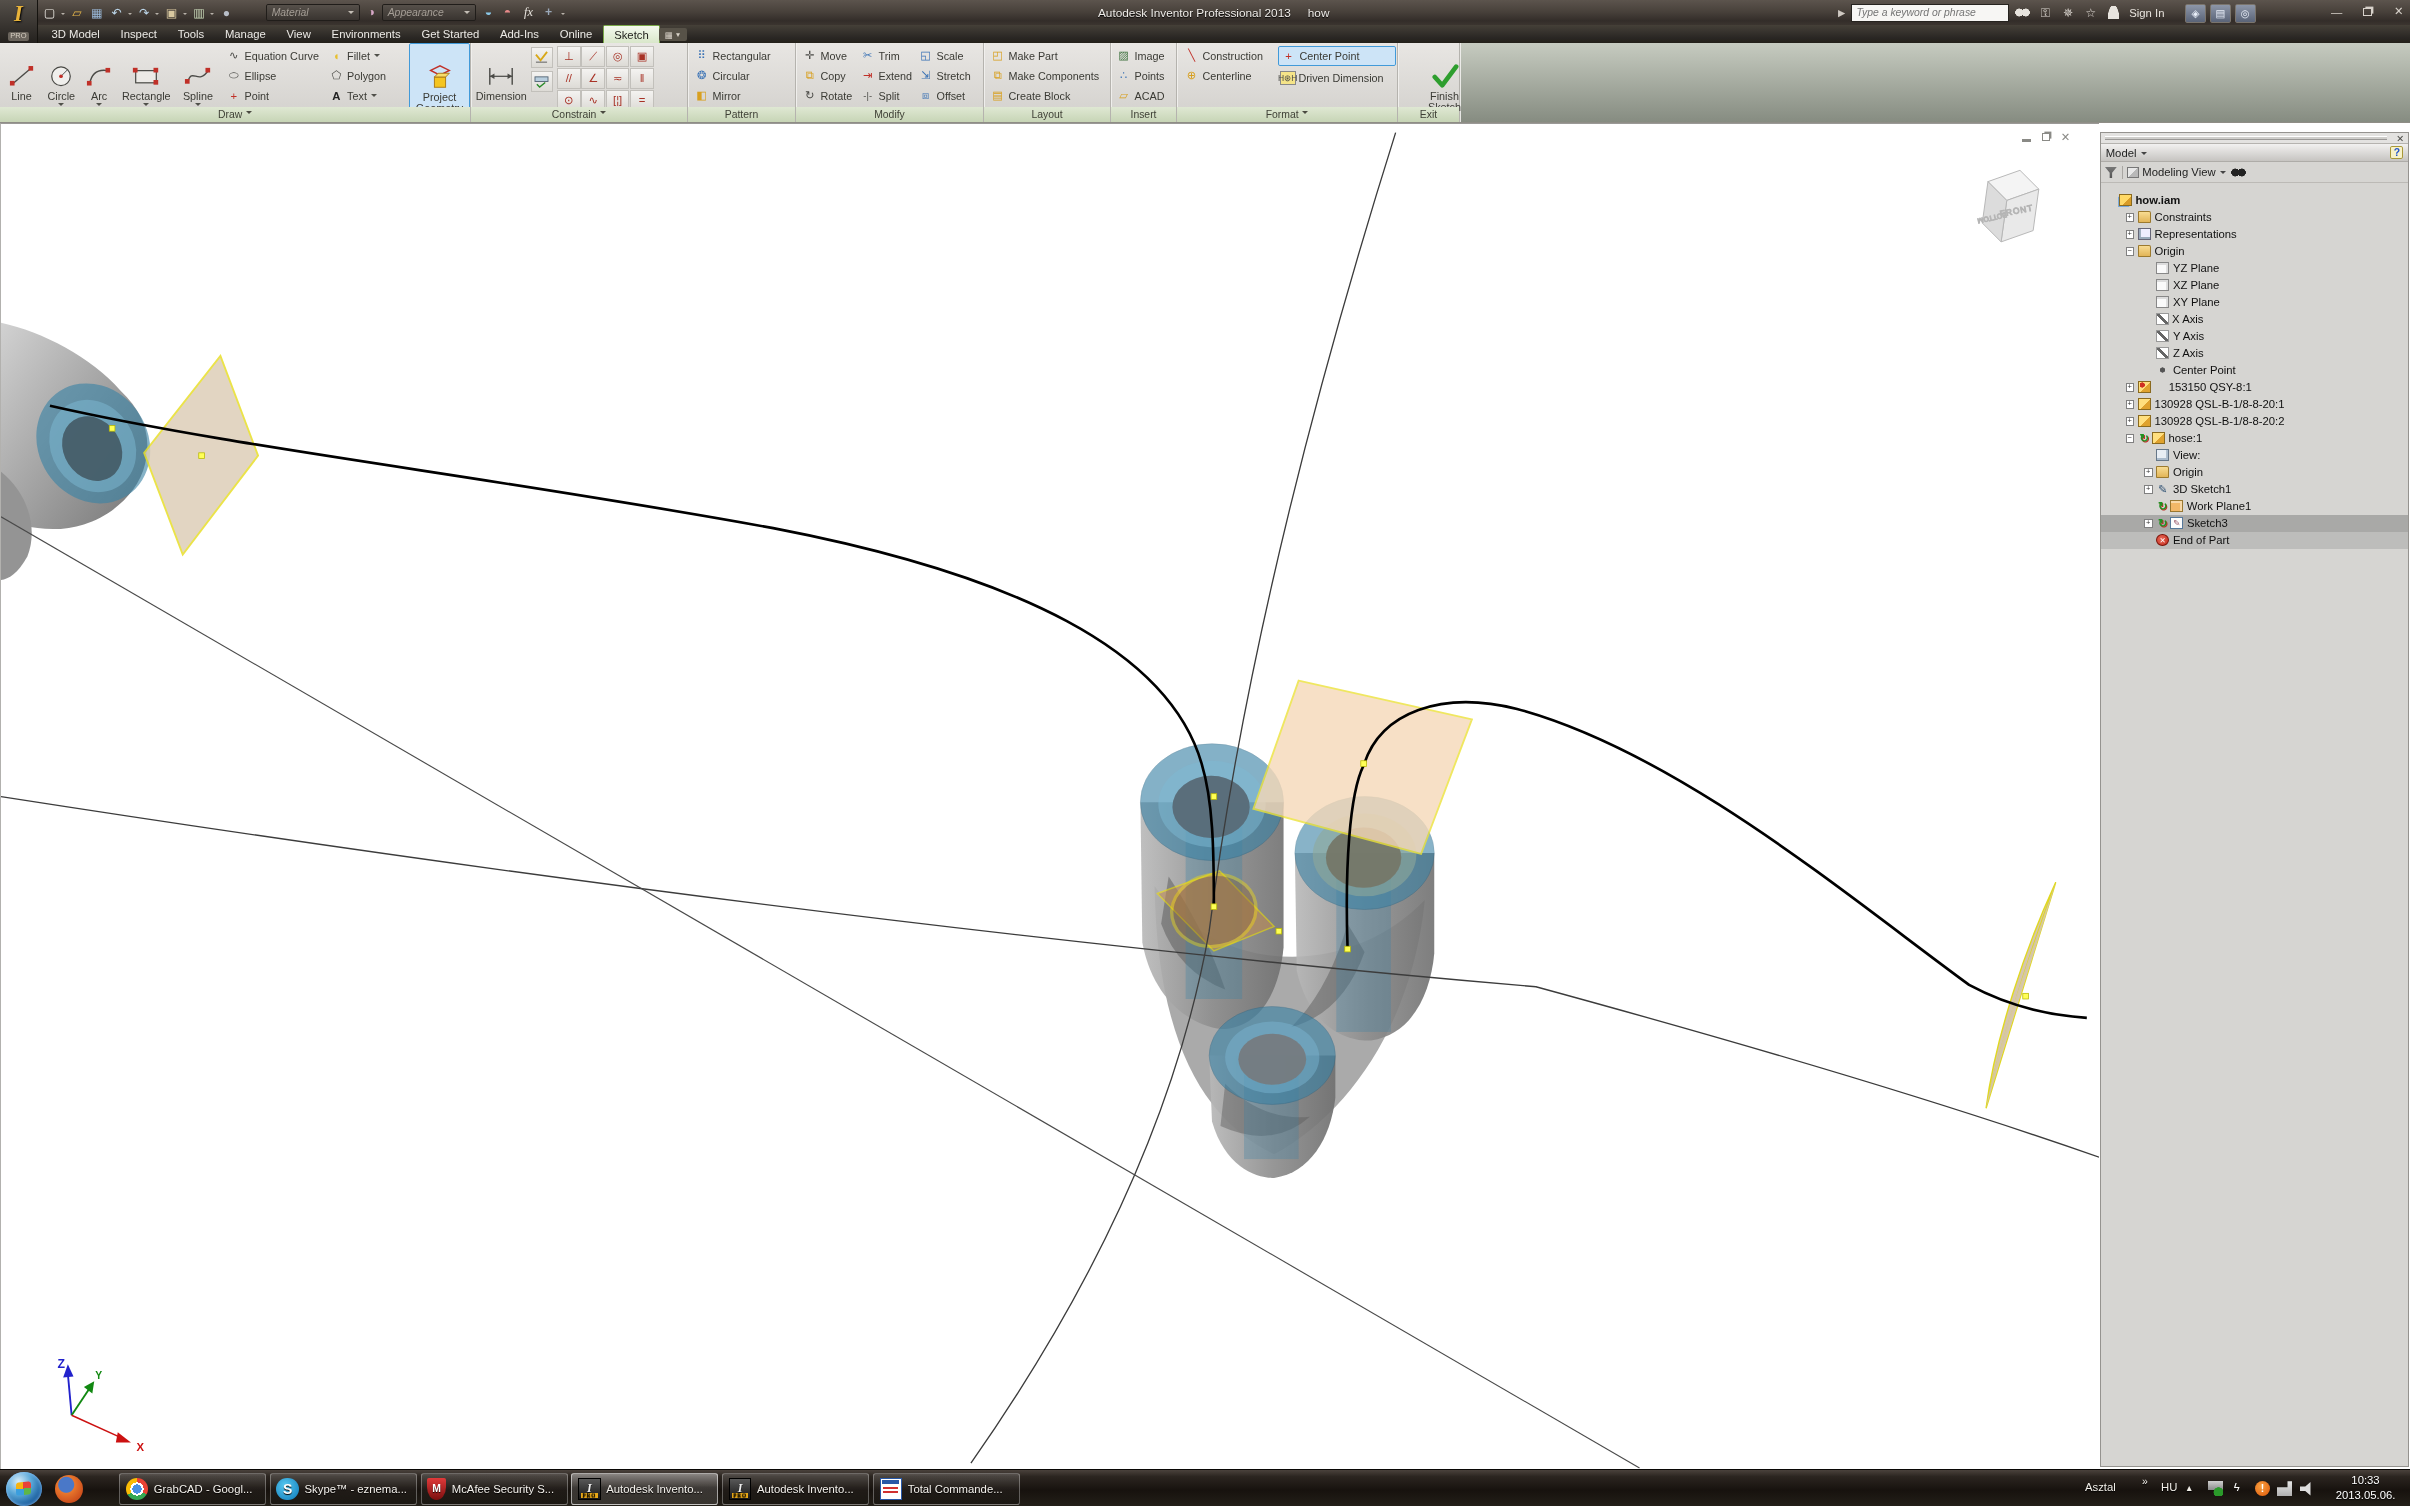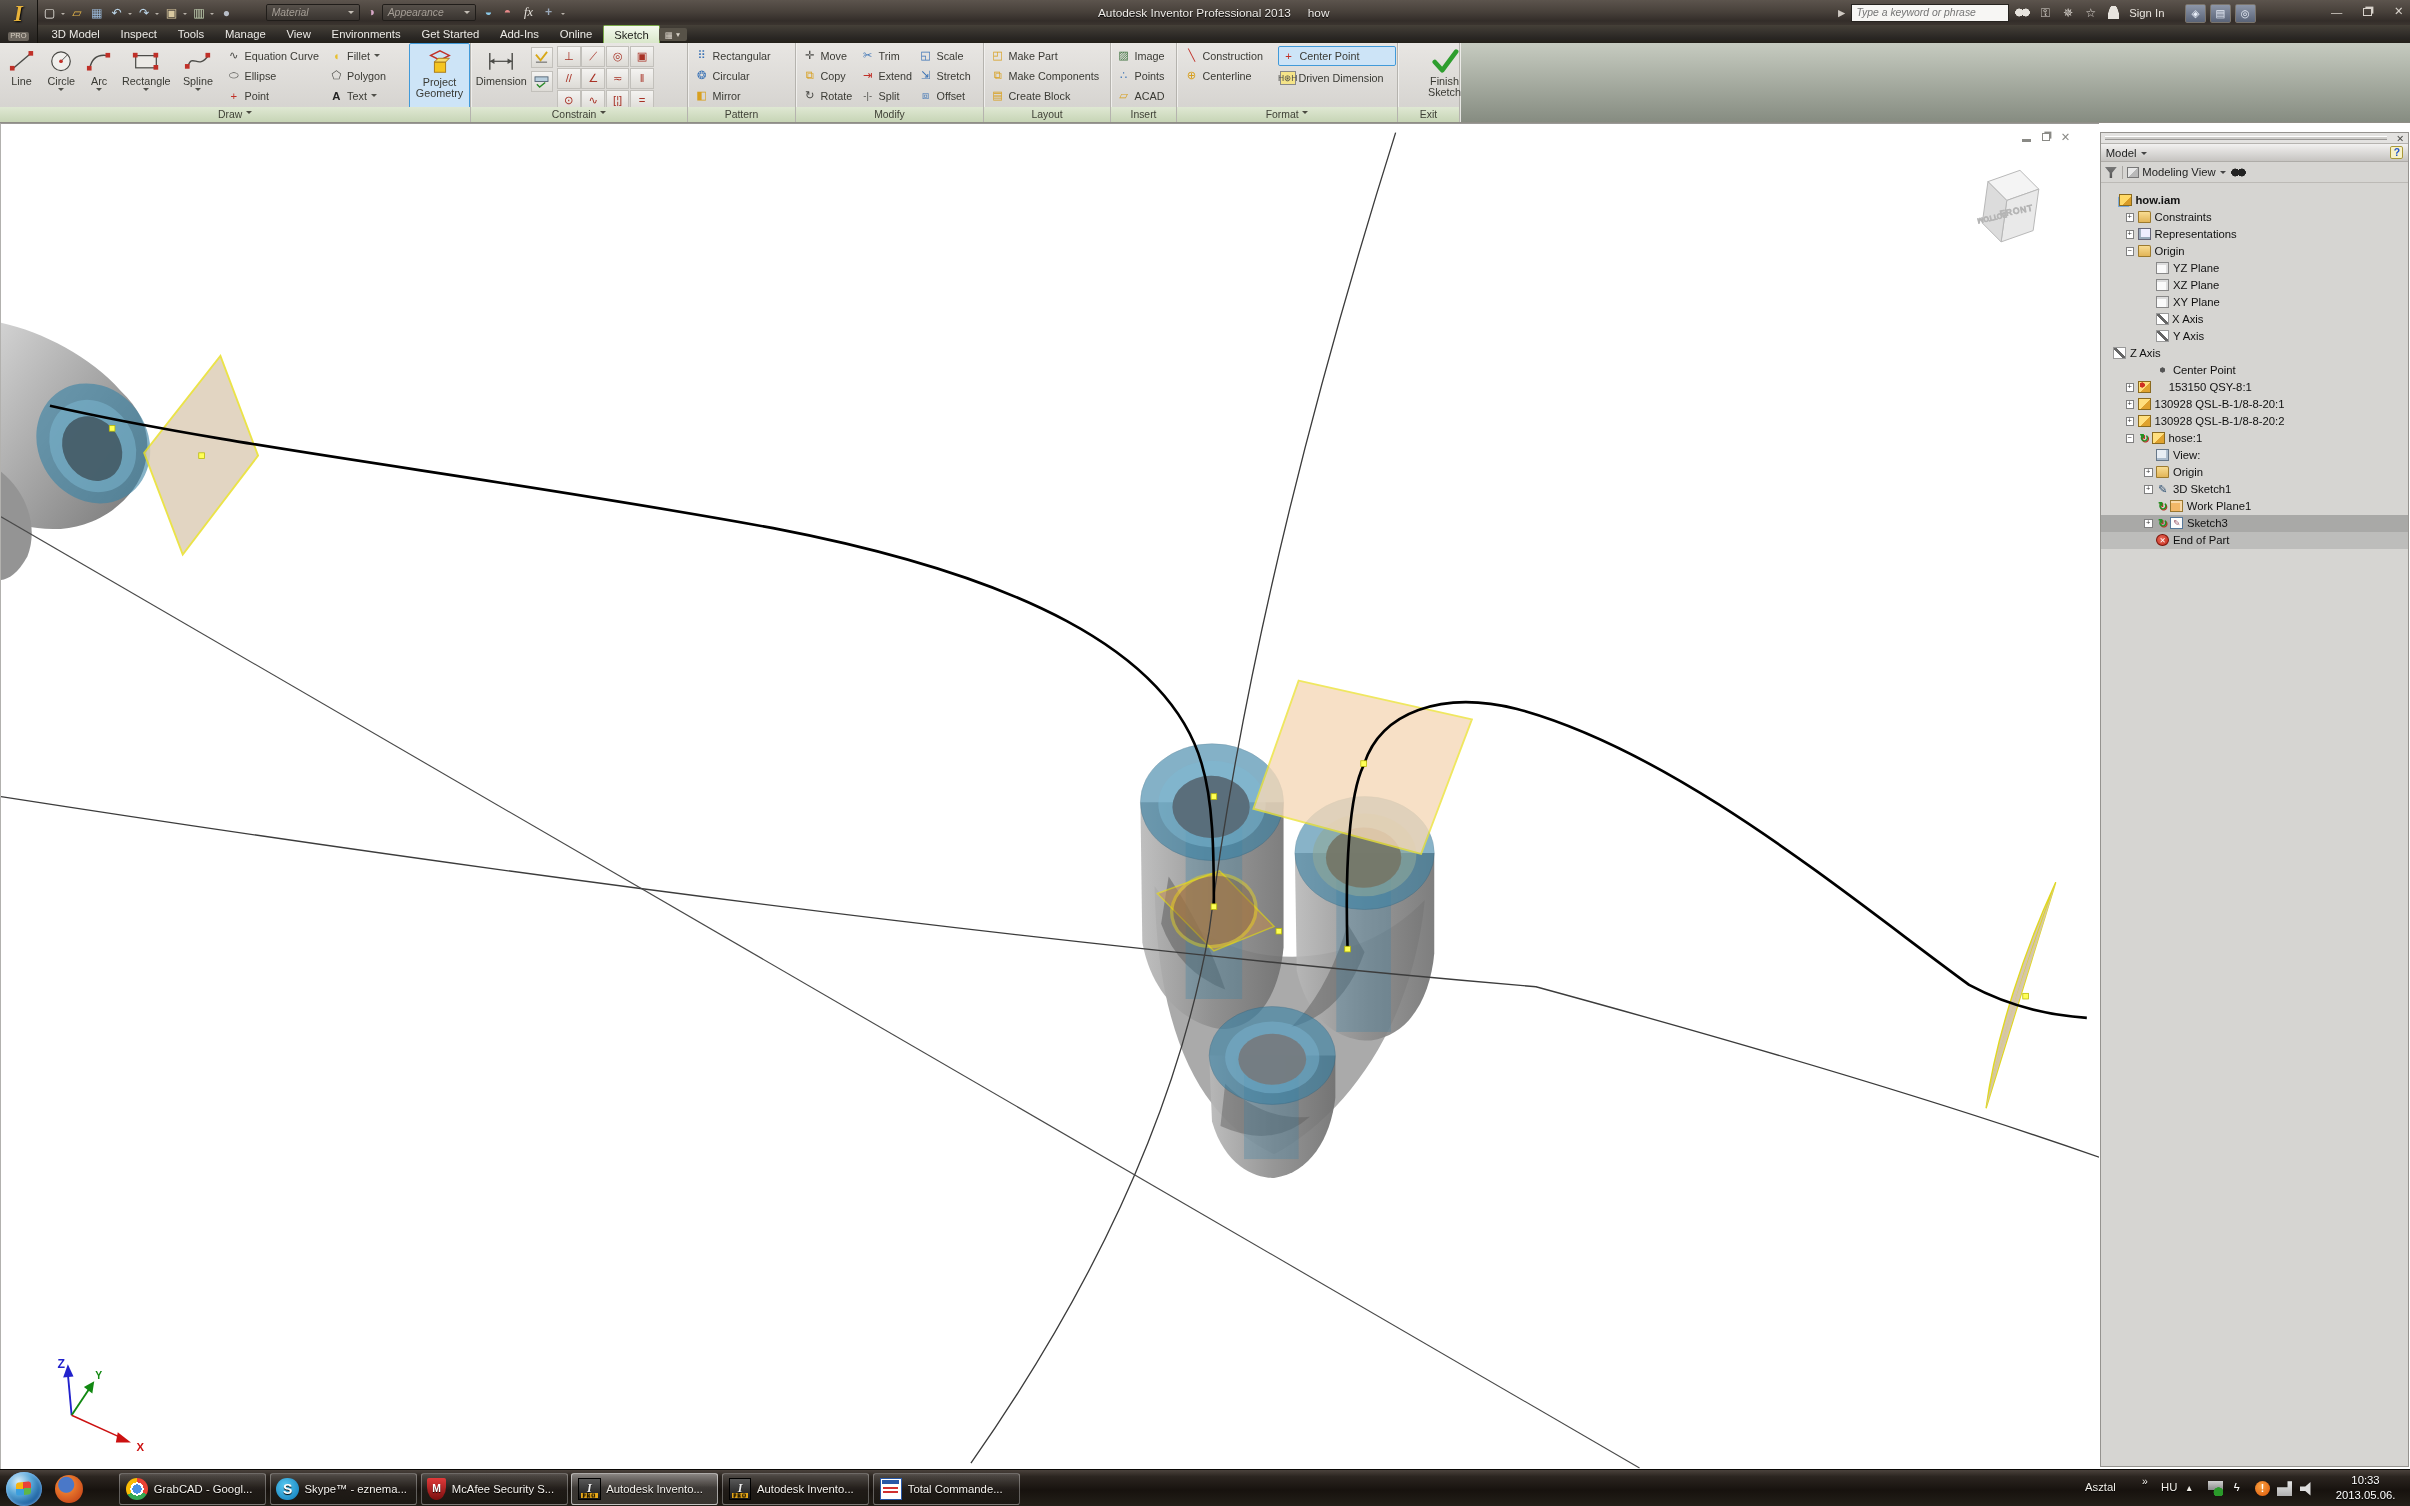--- a/index.html
+++ b/index.html
@@ -45,21 +45,21 @@
   #panel-toggle{position:absolute;left:659px;top:2.8px;width:28px;height:13px;border-radius:1.9px;
     background:#575248;color:#d8d2c8;font-size:8.5px;display:flex;align-items:center;justify-content:center;gap:1.9px;cursor:pointer}
 
   
   #ribbon{left:0;top:43px;width:2411px;height:80px;background:linear-gradient(#e8e6e3,#d2d0cc);
     border-bottom:0.9px solid #8f8d86;display:flex}
   .panel{position:relative;height:79px;border-right:0.9px solid #b5b3ae;box-shadow:0.9px 0 0 #f2f1ef;flex:none}
   .pstrip{position:absolute;left:0;right:0;bottom:0;height:15px;line-height:15px;text-align:center;
     font-size:10.4px;color:#3f4036;background:linear-gradient(#dfe8d3,#c7d5b6);cursor:pointer;white-space:nowrap}
   .pstrip .dn{display:inline-block;width:0;height:0;border:3.3px solid transparent;border-top-color:#4a4a40;margin-left:3.8px;vertical-align:0.9px}
-  .bigbtn{float:left;height:62px;text-align:center;font-size:10.8px;color:#3a3a34;padding-top:3px;cursor:pointer;line-height:11.3px}
+  .bigbtn{float:left;height:62px;text-align:center;font-size:10.8px;color:#3a3a34;padding-top:18px;cursor:pointer;line-height:11.3px}
   .bigbtn .bicon{height:30px;display:flex;align-items:center;justify-content:center}
   .bigbtn.sel{background:#cde4f7;border:0.9px solid #419ad9;border-radius:1.9px}
   .ccar{display:block;margin:0.9px auto 0;width:0;height:0;border:3.3px solid transparent;border-top-color:#50504a}
   .srow{display:flex;align-items:center;height:20px;font-size:10.8px;color:#3a3a34;cursor:pointer;white-space:nowrap}
   .srow .si{width:16px;height:14px;display:flex;align-items:center;justify-content:center;font-size:11.3px;margin:0 2.8px 0 1.9px}
   .srow .lbl{margin-right:1.9px}
   .srow .scar{width:0;height:0;border:3.3px solid transparent;border-top-color:#50504a;margin:2.8px 1.9px 0 1.9px}
   .srow.selbox{background:#cde4f7;border:0.9px solid #419ad9;border-radius:1.9px}
   .cgrid{display:grid;grid-template-columns:repeat(4,23.5px);grid-auto-rows:21px;gap:0.9px;margin-top:2.8px}
   .cgcell{border:0.9px solid #c2c0bb;background:linear-gradient(#f4f3f1,#dddbd6);display:flex;align-items:center;justify-content:center;
@@ -703,21 +703,21 @@
         <div class="trow" style="padding-left: 43px;">
           <span style="width: 12.2px; flex: 0 0 auto;"></span>
           <span class="tico ti-axis"></span>
           <span style="margin-left: 2px;">X Axis</span>
         </div>
         <div class="trow" style="padding-left: 43px;">
           <span style="width: 12.2px; flex: 0 0 auto;"></span>
           <span class="tico ti-axis"></span>
           <span style="margin-left: 2.8px;">Y Axis</span>
         </div>
-        <div class="trow" style="">
+        <div class="trow" style="padding-left: 43px;">
           <span style="width: 12.2px; flex: 0 0 auto;"></span>
           <span class="tico ti-axis"></span>
           <span style="margin-left: 2.8px;">Z Axis</span>
         </div>
         <div class="trow" style="padding-left: 43px;">
           <span style="width: 12.2px; flex: 0 0 auto;"></span>
           <span class="tico ti-cpoint"></span>
           <span style="margin-left: 2.8px;">Center Point</span>
         </div>
         <div class="trow" style="padding-left: 24.5px;">

